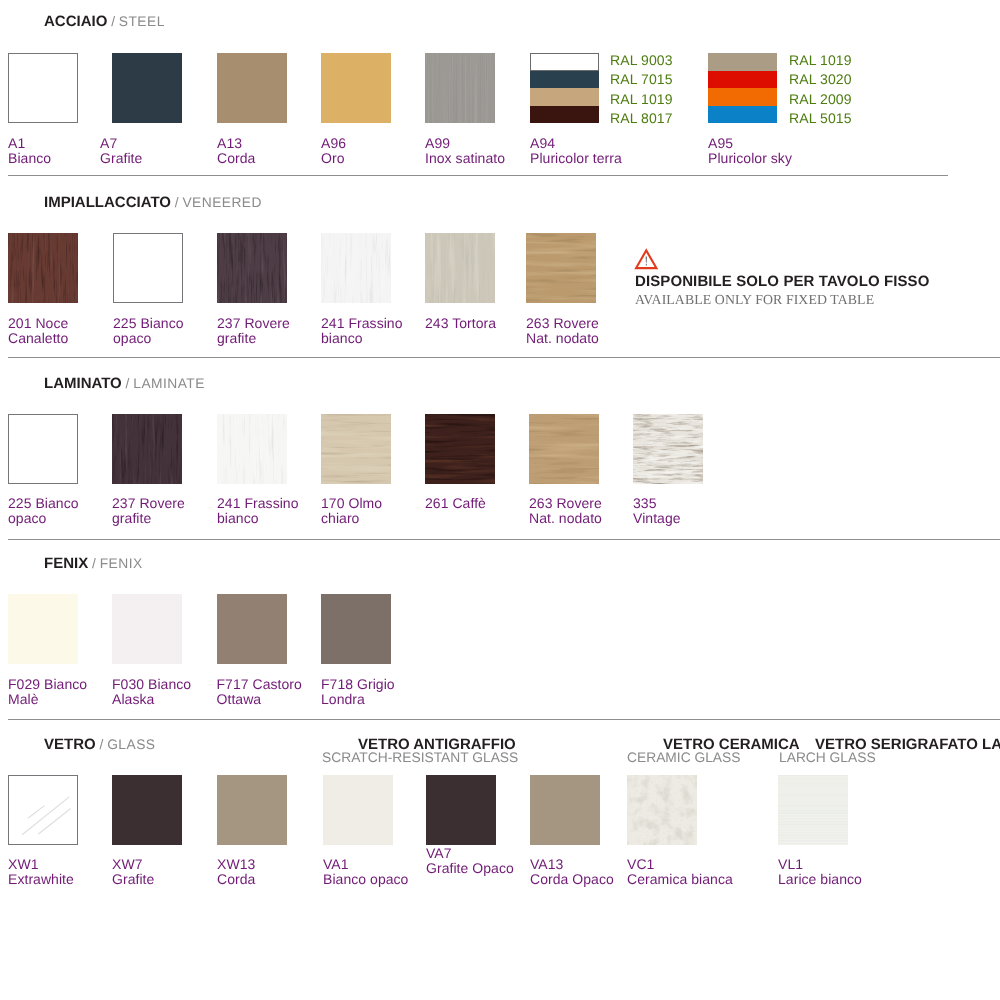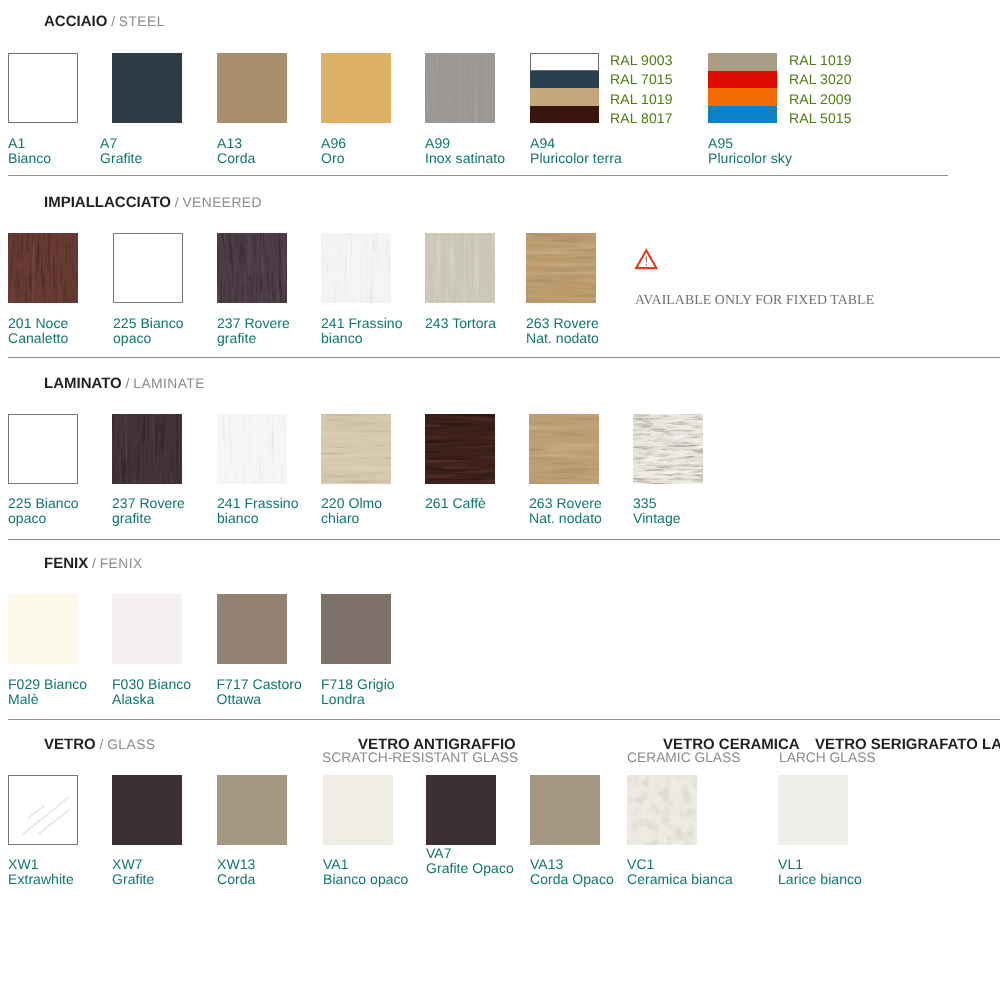--- a/index.html
+++ b/index.html
@@ -14,21 +14,21 @@
   .sec-head .en{font-weight:normal;color:#8b8b8b;font-size:13.8px;letter-spacing:0.45px;}
 
   .sub-head{position:absolute;white-space:nowrap;font-size:13.8px;line-height:13.8px;
             font-weight:normal;color:#8b8b8b;}
 
   .rule{position:absolute;height:1px;background:#8e8e8e;}
 
   .sw{position:absolute;width:70px;height:70px;overflow:hidden;box-sizing:border-box;}
   .sw.bord{border:1px solid #76767a;}
 
-  .lbl{position:absolute;font-size:14px;line-height:15.2px;color:#0f766e;
+  .lbl{position:absolute;font-size:14px;line-height:15.2px;color:#701a75;
        white-space:nowrap;letter-spacing:0.05px;}
   .lbl-line{white-space:nowrap;}
 
   .ralbox{position:absolute;width:69px;height:70px;}
   .ralband{position:absolute;left:0;width:100%;box-sizing:border-box;}
   .ralband.ol{border:1px solid #6b6b6e;}
   .raltxt{position:absolute;font-size:14px;line-height:14px;color:#4d7c0f;
           white-space:nowrap;letter-spacing:0.1px;}
 
   .warn-icon{position:absolute;width:24.5px;height:21.5px;}
@@ -218,20 +218,21 @@
     </div>
 <div class="lbl" style="left:526px;top:316px">
       <div class="lbl-line">263 Rovere</div>
       <div class="lbl-line">Nat. nodato</div>
     </div>
 <svg class="warn-icon" viewBox="0 0 48 42" style="left:634px;top:248px">
       <path d="M24 0.5 L47.5 41.5 L0.5 41.5 Z M24 8.9 L40.4 37.4 L7.6 37.4 Z" fill="#e23a1c" fill-rule="evenodd"></path>
       <path d="M22.95 16.5 L25.05 16.5 L24.55 29.0 L23.45 29.0 Z" fill="#4a4a4a"></path>
       <path d="M23.2 30.9 L24.8 30.9 L24.8 34.0 L23.2 34.0 Z" fill="#4a4a4a"></path>
     </svg>
+<div class="warn-l1" style="left:635px;top:274px">DISPONIBILE SOLO PER TAVOLO FISSO</div>
 <div class="warn-l2" style="left:635px;top:293px">AVAILABLE ONLY FOR FIXED TABLE</div>
 <div class="rule" style="left:8px;top:357px;width:992px"></div>
 
 <div class="sec-head" style="left:8px;top:376px"><span class="it">LAMINATO</span><span class="sep"> / </span><span class="en">LAMINATE</span></div>
 <div class="sw bord" style="left:8px;top:414px;background:#ffffff"></div>
 <div class="lbl" style="left:8px;top:496px">
       <div class="lbl-line">225 Bianco</div>
       <div class="lbl-line">opaco</div>
     </div>
 <div class="sw" style="left:112px;top:414px;background:#44323a">
@@ -284,21 +285,21 @@
           <filter id="t202114_1" x="0%" y="0%" width="100%" height="100%" color-interpolation-filters="sRGB">
             <feTurbulence type="fractalNoise" baseFrequency="0.011 0.18" numOctaves="3" seed="521" result="n"></feTurbulence>
             <feColorMatrix type="matrix" values="0 0 0 0 1  0 0 0 0 0.99  0 0 0 0 0.95  0.52 0.32 0 0 -0.4"></feColorMatrix>
           </filter>
         </defs>
         <rect x="0" y="0" width="70" height="70" filter="url(#t202114_0)"></rect>
         <rect x="0" y="0" width="70" height="70" filter="url(#t202114_1)"></rect>
       </svg>
     </div>
 <div class="lbl" style="left:321px;top:496px">
-      <div class="lbl-line">220 Olmo</div>
+      <div class="lbl-line">170 Olmo</div>
       <div class="lbl-line">chiaro</div>
     </div>
 <div class="sw" style="left:425px;top:414px;background:#3e211c">
       <svg class="tex" viewBox="0 0 70 70" preserveAspectRatio="none">
         <defs>
           <filter id="t211301_0" x="0%" y="0%" width="100%" height="100%" color-interpolation-filters="sRGB">
             <feTurbulence type="fractalNoise" baseFrequency="0.018 0.30" numOctaves="4" seed="701" result="n"></feTurbulence>
             <feColorMatrix type="matrix" values="0 0 0 0 0.03  0 0 0 0 0.01  0 0 0 0 0.01  1.25 0.75 0 0 -1.0"></feColorMatrix>
           </filter>
           <filter id="t211301_1" x="0%" y="0%" width="100%" height="100%" color-interpolation-filters="sRGB">

